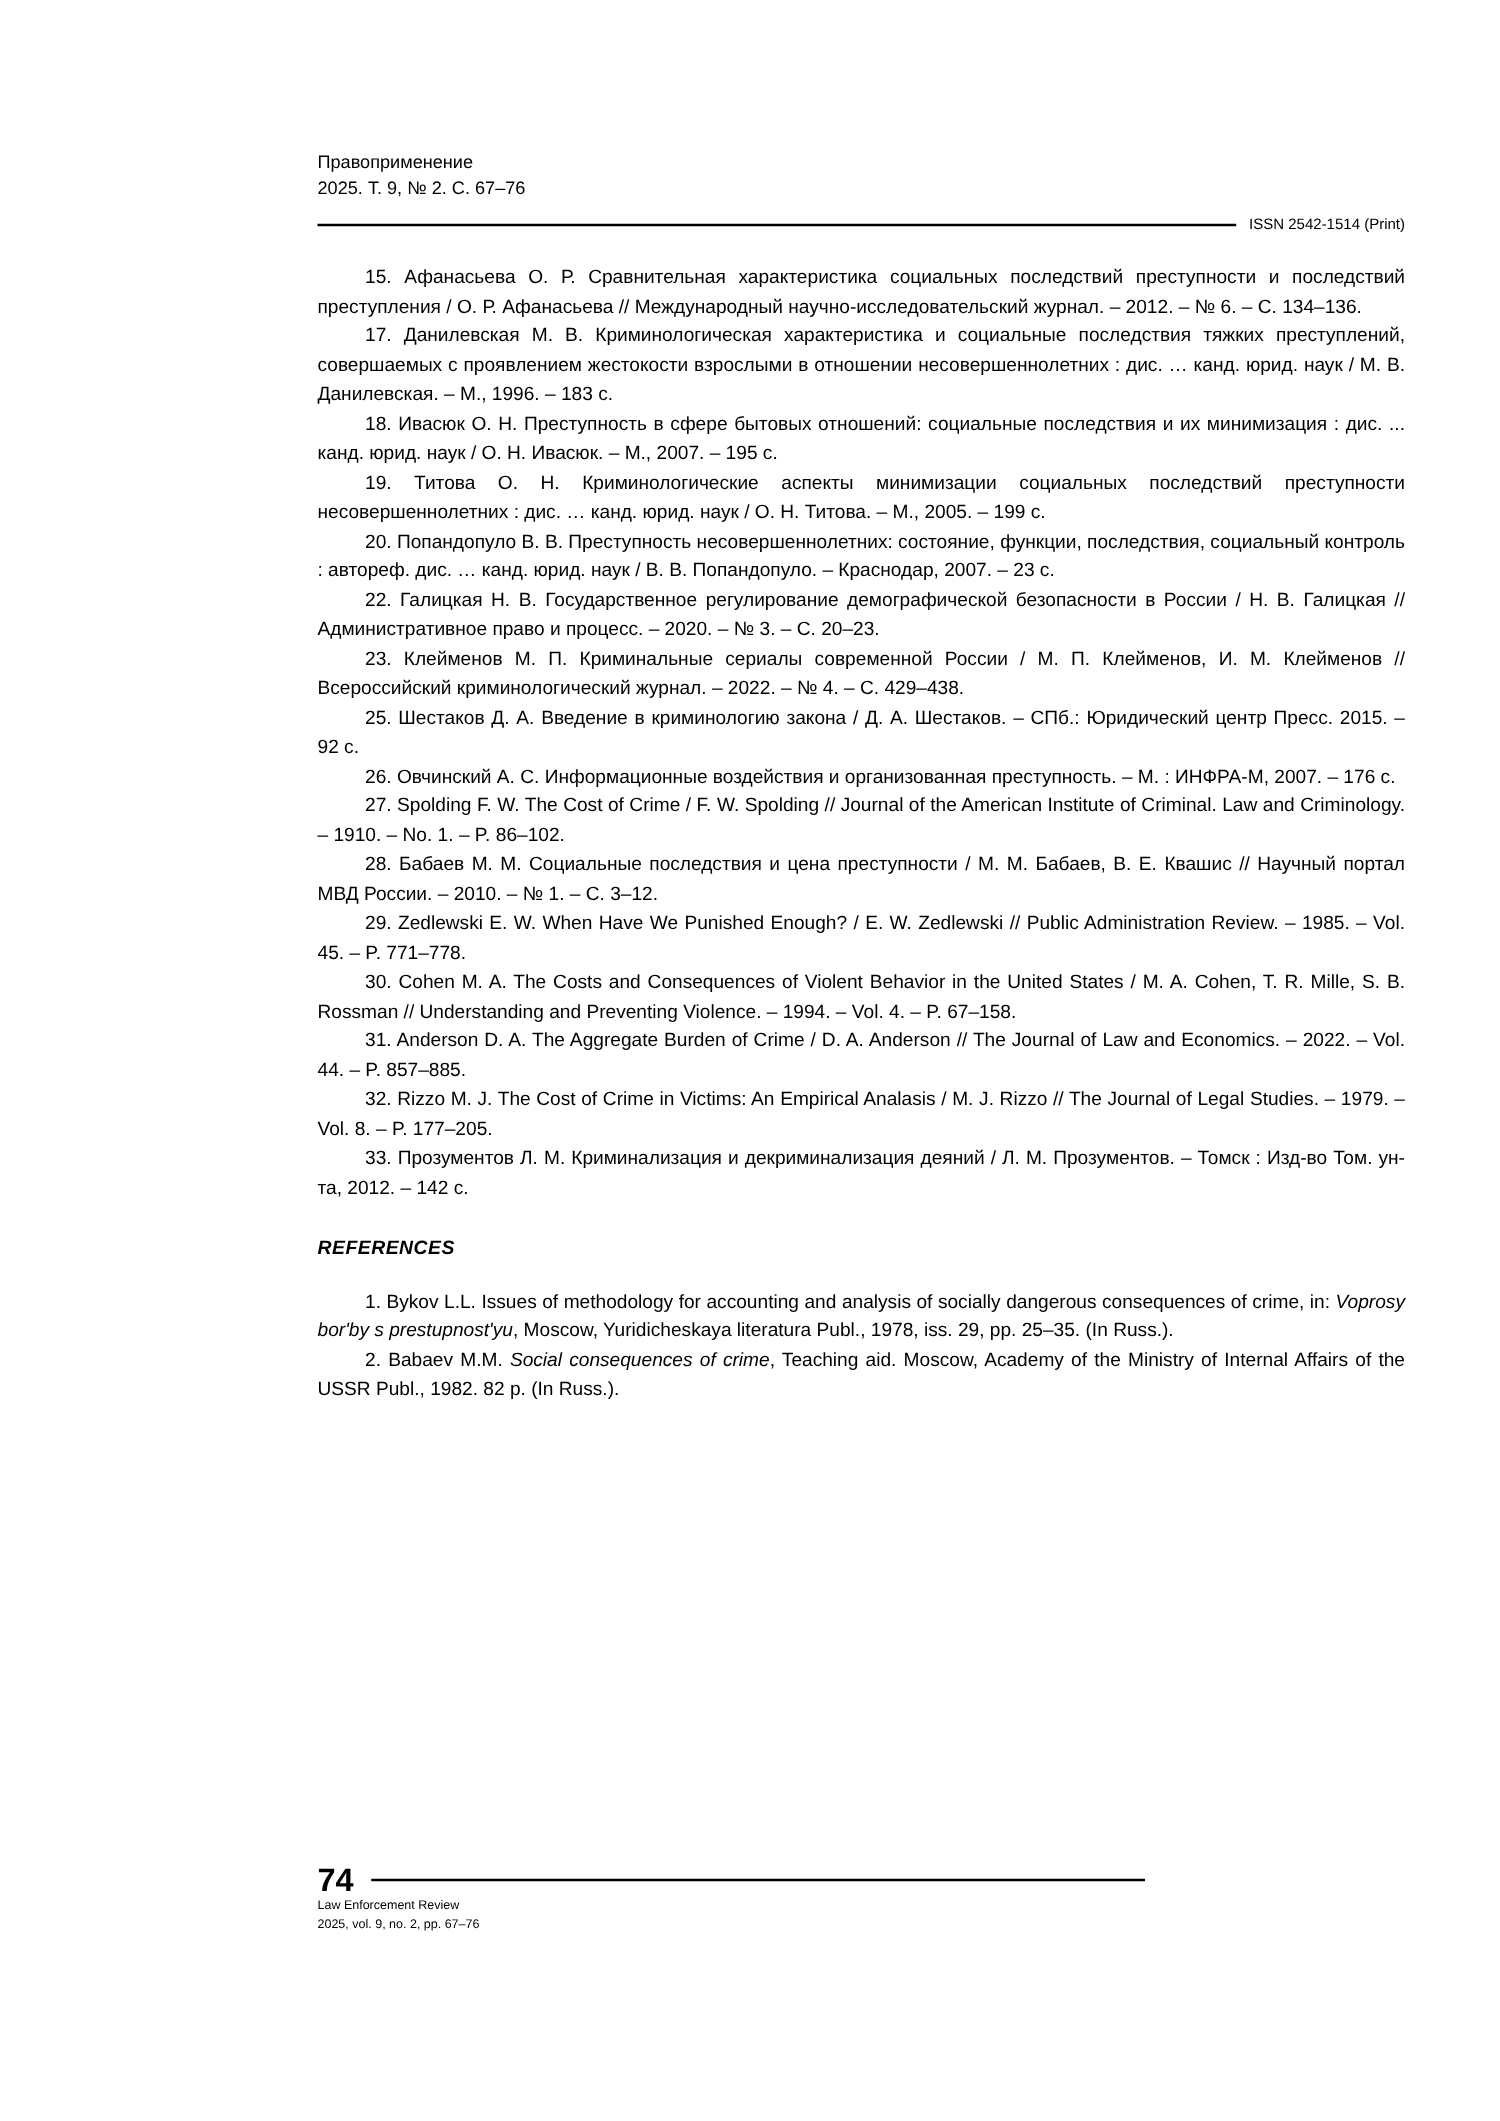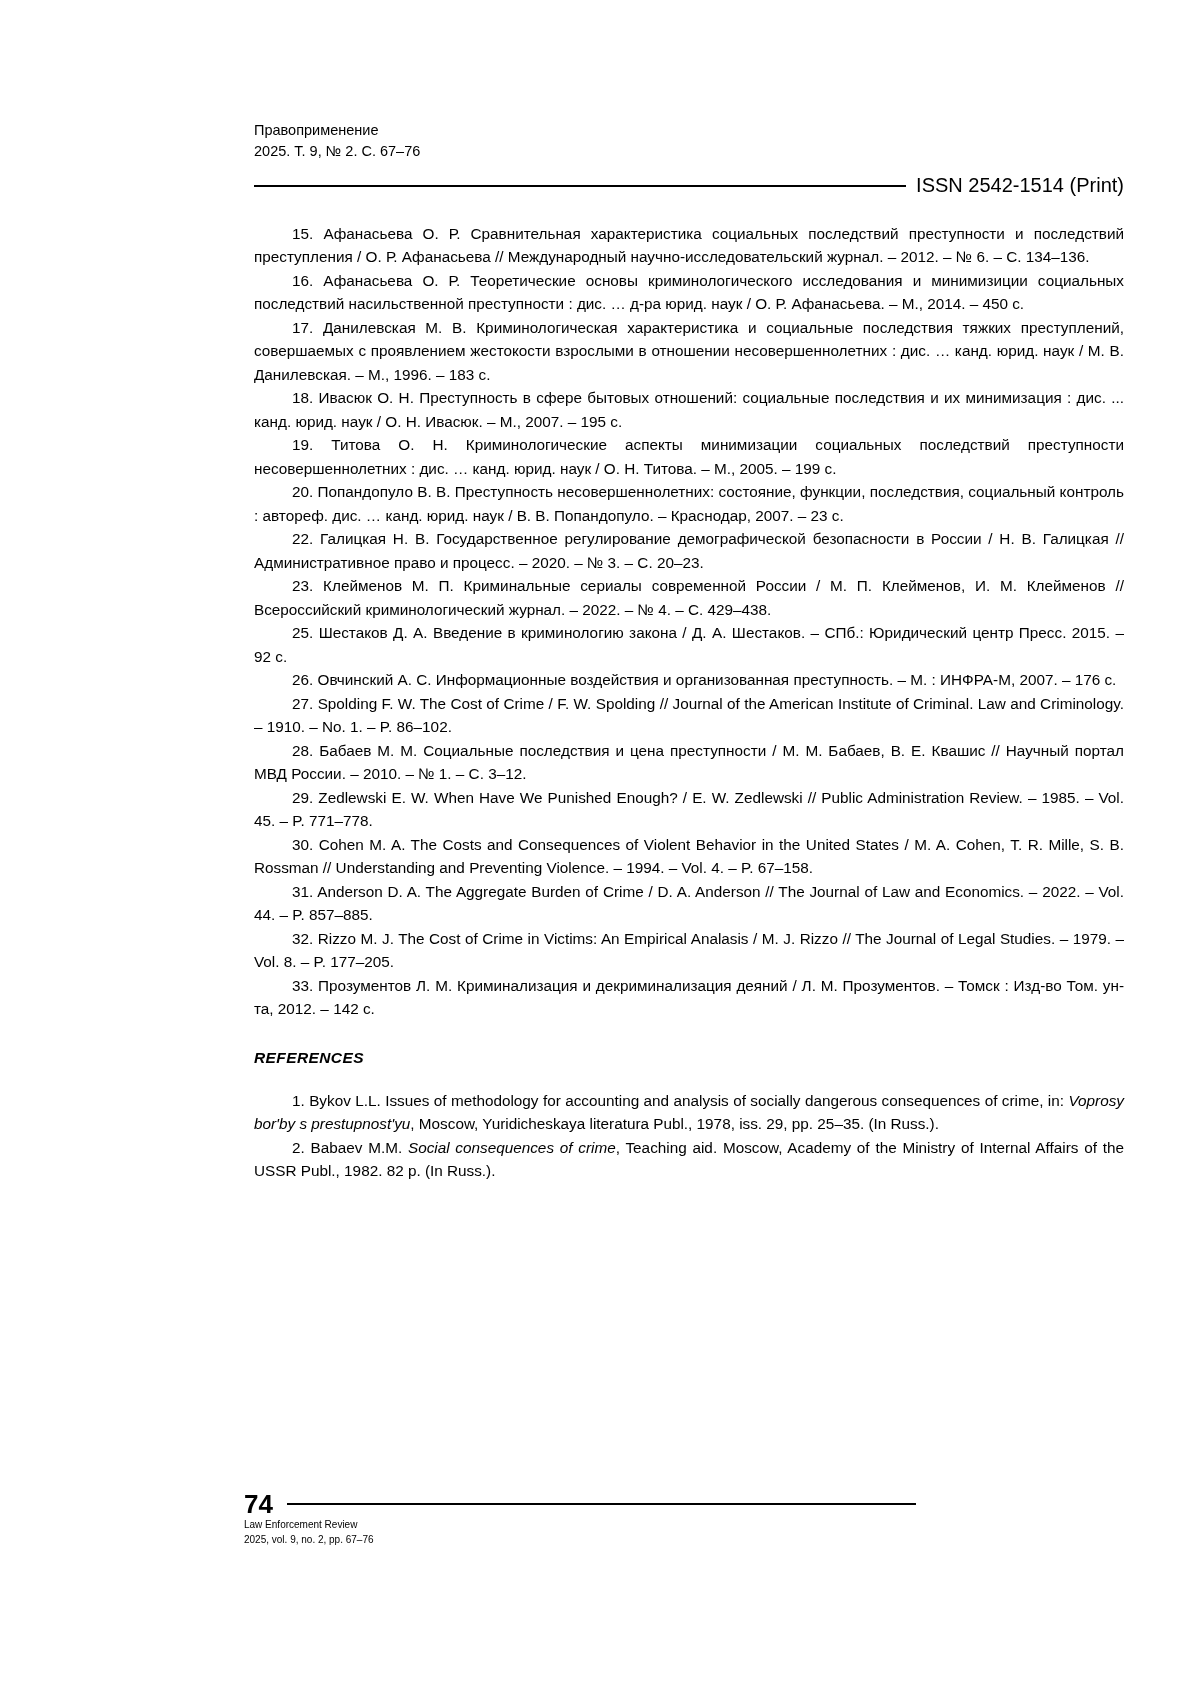--- a/index.html
+++ b/index.html
@@ -40,21 +40,21 @@
     margin-top: 9px;
     gap: 10px;
   }
   .rule {
     flex: 1 1 auto;
     height: 2px;
     background: #000;
   }
   .issn {
     flex: 0 0 auto;
-    font-size: 20px;
+    font-size: 12px;
     white-space: nowrap;
   }
   .refs {
     margin-top: 22px;
   }
   .ref {
     text-align: justify;
     text-justify: inter-word;
     font-size: 15.3px;
     line-height: 1.52;
@@ -69,21 +69,21 @@
     font-size: 15.5px;
     margin-top: 28px;
     margin-bottom: 22px;
     letter-spacing: 0.4px;
   }
   .ref em {
     font-style: italic;
   }
   .footer {
     position: absolute;
-    left: 140px;
+    left: 150px;
     right: 180px;
     bottom: 150px;
   }
   .footer-rule-row {
     display: flex;
     align-items: center;
     gap: 14px;
   }
   .page-number {
     font-size: 26px;
@@ -112,21 +112,20 @@
       <div class="header-line">Правоприменение</div>
       <div class="header-line">2025. Т. 9, № 2. С. 67–76</div>
       <div class="rule-row">
         <div class="rule"></div>
         <div class="issn">ISSN 2542-1514 (Print)</div>
       </div>
     </div>
 
     <div class="refs">
       <p class="ref">15. Афанасьева О. Р. Сравнительная характеристика социальных последствий преступности и последствий преступления / О. Р. Афанасьева // Международный научно-исследовательский журнал. – 2012. – № 6. – С. 134–136.</p>
-      <p class="ref">16. Афанасьева О. Р. Теоретические основы криминологического исследования и минимизиции социальных последствий насильственной преступности : дис. … д-ра юрид. наук / О. Р. Афанасьева. – М., 2014. – 450 с.</p>
       <p class="ref">17. Данилевская М. В. Криминологическая характеристика и социальные последствия тяжких преступлений, совершаемых с проявлением жестокости взрослыми в отношении несовершеннолетних : дис. … канд. юрид. наук / М. В. Данилевская. – М., 1996. – 183 с.</p>
       <p class="ref">18. Ивасюк О. Н. Преступность в сфере бытовых отношений: социальные последствия и их минимизация : дис. ... канд. юрид. наук / О. Н. Ивасюк. – М., 2007. – 195 с.</p>
       <p class="ref">19. Титова О. Н. Криминологические аспекты минимизации социальных последствий преступности несовершеннолетних : дис. … канд. юрид. наук / О. Н. Титова. – М., 2005. – 199 с.</p>
       <p class="ref">20. Попандопуло В. В. Преступность несовершеннолетних: состояние, функции, последствия, социальный контроль : автореф. дис. … канд. юрид. наук / В. В. Попандопуло. – Краснодар, 2007. – 23 с.</p>
       <p class="ref">22. Галицкая Н. В. Государственное регулирование демографической безопасности в России / Н. В. Галицкая // Административное право и процесс. – 2020. – № 3. – С. 20–23.</p>
       <p class="ref">23. Клейменов М. П. Криминальные сериалы современной России / М. П. Клейменов, И. М. Клейменов // Всероссийский криминологический журнал. – 2022. – № 4. – С. 429–438.</p>
       <p class="ref">25. Шестаков Д. А. Введение в криминологию закона / Д. А. Шестаков. – СПб.: Юридический центр Пресс. 2015. – 92 с.</p>
       <p class="ref">26. Овчинский А. С. Информационные воздействия и организованная преступность. – М. : ИНФРА-М, 2007. – 176 с.</p>
       <p class="ref">27. Spolding F. W. The Cost of Crime / F. W. Spolding // Journal of the American Institute of Criminal. Law and Criminology. – 1910. – No. 1. – P. 86–102.</p>
       <p class="ref">28. Бабаев М. М. Социальные последствия и цена преступности / М. М. Бабаев, В. Е. Квашис // Научный портал МВД России. – 2010. – № 1. – С. 3–12.</p>

